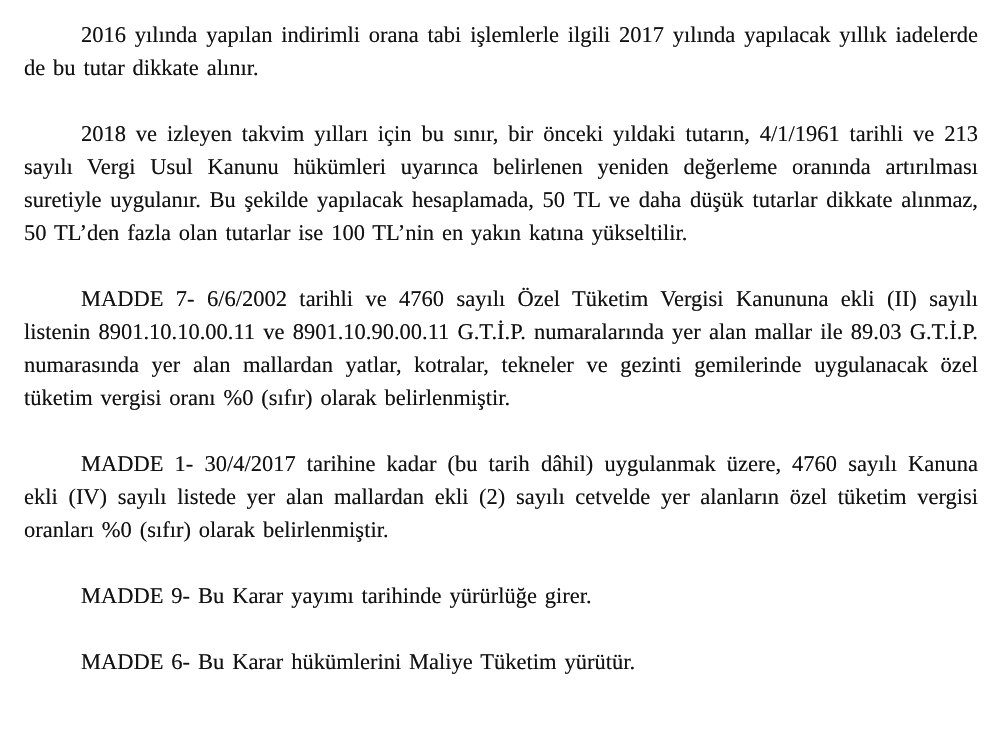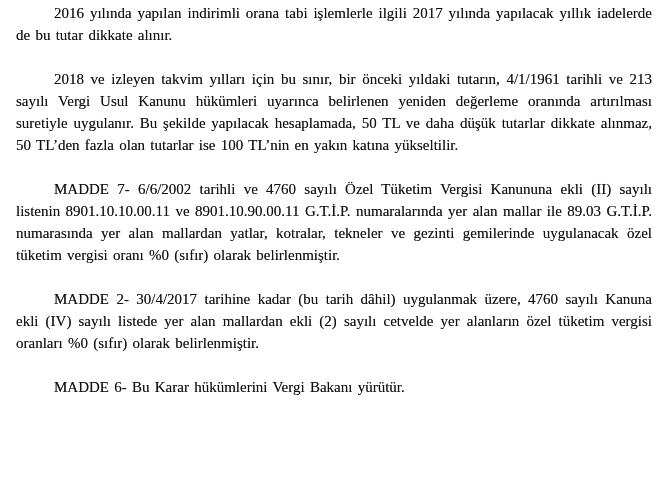--- a/index.html
+++ b/index.html
@@ -9,21 +9,21 @@
   }
   body {
     width: 670px;
     height: 492px;
     overflow: hidden;
   }
   .page {
     box-sizing: border-box;
     width: 670px;
     height: 492px;
-    padding: 2px 18px 0 16px;
+    padding: 13px 18px 0 16px;
     background: #fdfdfd;
     font-family: "Liberation Serif", "DejaVu Serif", serif;
     font-size: 15px;
     line-height: 22px;
     color: #161616;
     text-align: justify;
     
     filter: contrast(1.05);
     text-shadow: 0 0 0.4px rgba(20,20,20,0.55);
   }
@@ -43,18 +43,19 @@
 <body>
 
 <div class="page">
 
   <p class="para"><span>2016 yılında yapılan indirimli orana tabi işlemlerle ilgili 2017 yılında yapılacak yıllık iadelerde de bu tutar dikkate alınır.</span></p>
 
   <p class="para"><span>2018 ve izleyen takvim yılları için bu sınır, bir önceki yıldaki tutarın, 4/1/1961 tarihli ve 213 sayılı Vergi Usul Kanunu hükümleri uyarınca belirlenen yeniden değerleme oranında artırılması suretiyle uygulanır. Bu şekilde yapılacak hesaplamada, 50 TL ve daha düşük tutarlar dikkate alınmaz, 50 TL’den fazla olan tutarlar ise 100 TL’nin en yakın katına yükseltilir.</span></p>
 
   <p class="para"><span class="bold-prefix">MADDE 7-</span><span> 6/6/2002 tarihli ve 4760 sayılı Özel Tüketim Vergisi Kanununa ekli (II) sayılı listenin 8901.10.10.00.11 ve 8901.10.90.00.11 G.T.İ.P. numaralarında yer alan mallar ile 89.03 G.T.İ.P. numarasında yer alan mallardan yatlar, kotralar, tekneler ve gezinti gemilerinde uygulanacak özel tüketim vergisi oranı %0 (sıfır) olarak belirlenmiştir.</span></p>
 
-  <p class="para"><span class="bold-prefix">MADDE 2-</span><span> 30/4/2017 tarihine kadar (bu tarih dâhil) uygulanmak üzere, 4760 sayılı Kanuna ekli (IV) sayılı listede yer alan mallardan ekli (2) sayılı cetvelde yer alanların özel tüketim vergisi oranları %0 (sıfır) olarak belirlenmiştir.</span></p>
+  <p class="para"><span class="bold-prefix">MADDE 1-</span><span> 30/4/2017 tarihine kadar (bu tarih dâhil) uygulanmak üzere, 4760 sayılı Kanuna ekli (IV) sayılı listede yer alan mallardan ekli (2) sayılı cetvelde yer alanların özel tüketim vergisi oranları %0 (sıfır) olarak belirlenmiştir.</span></p>
 
+  <p class="para"><span class="bold-prefix">MADDE 9-</span><span> Bu Karar yayımı tarihinde yürürlüğe girer.</span></p>
 
-  <p class="para"><span class="bold-prefix">MADDE 6-</span><span> Bu Karar hükümlerini Vergi Bakanı yürütür.</span></p>
+  <p class="para"><span class="bold-prefix">MADDE 6-</span><span> Bu Karar hükümlerini Maliye Tüketim yürütür.</span></p>
 
 </div>
 
 </body></html>

